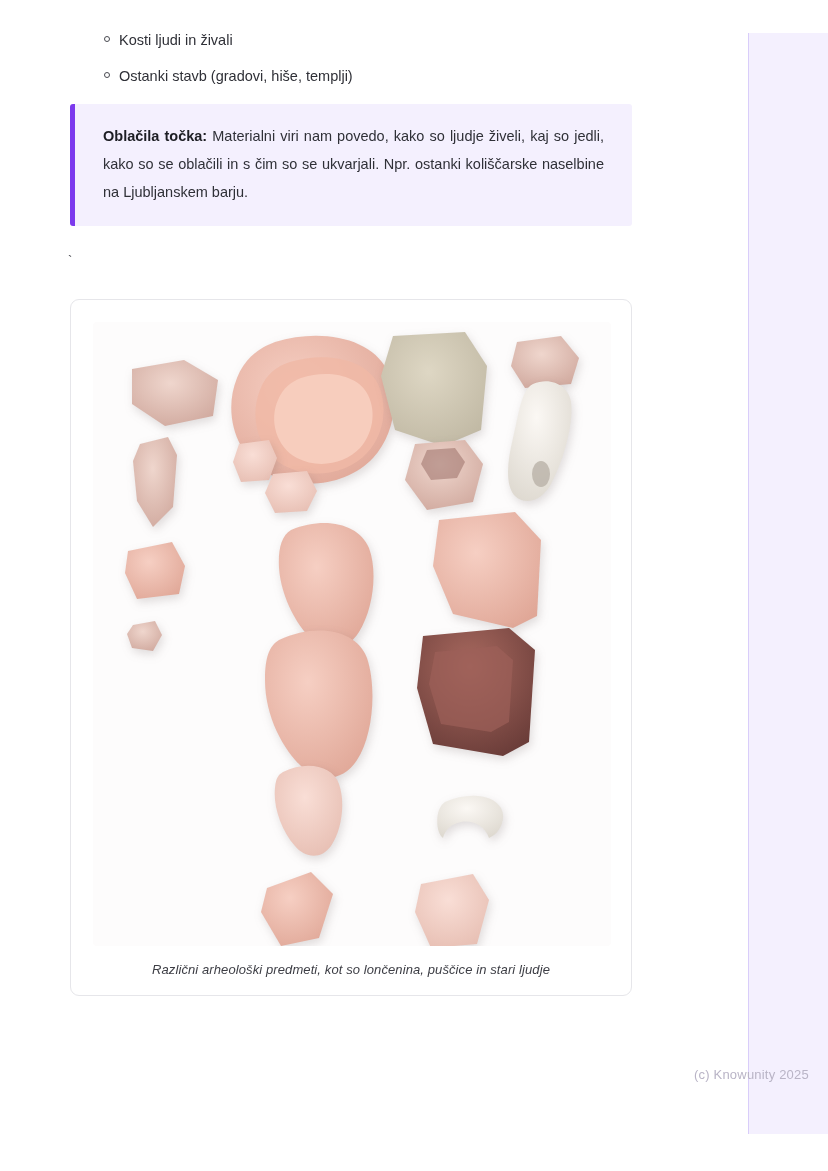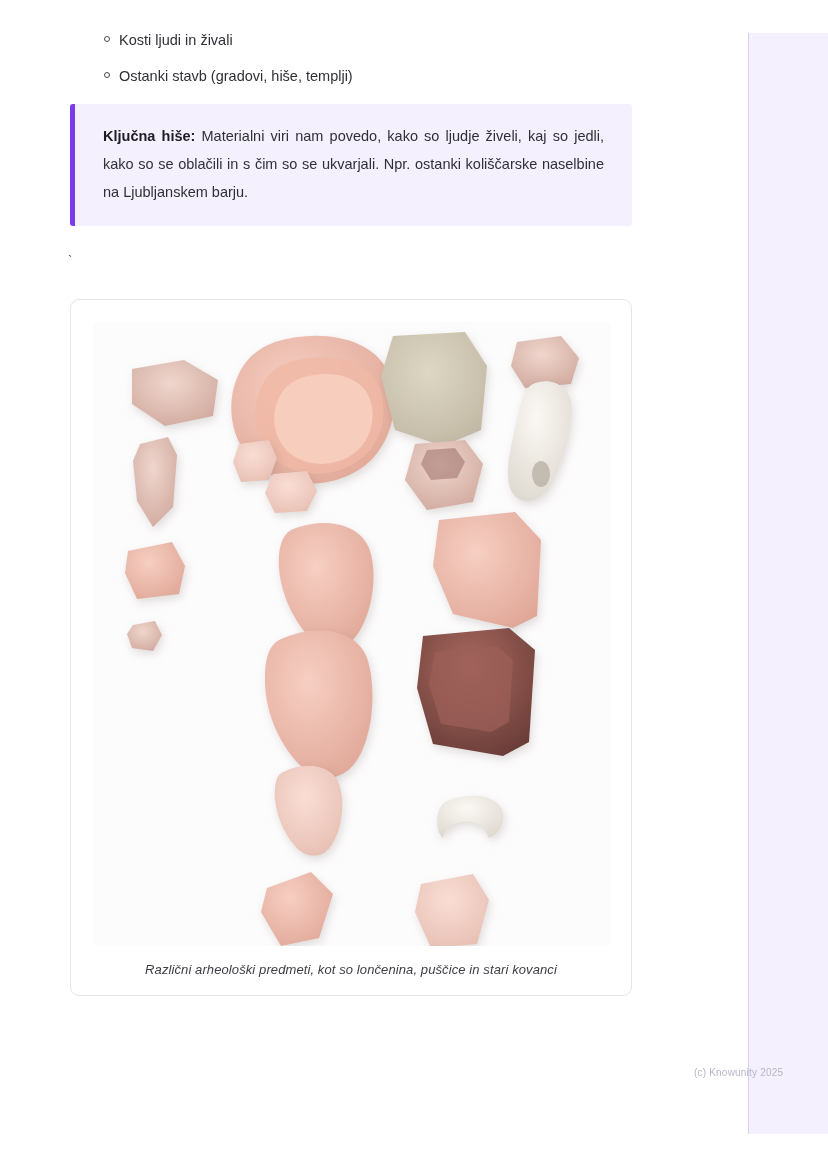--- a/index.html
+++ b/index.html
@@ -125,21 +125,21 @@
     font-size: 13px;
     font-style: italic;
     color: #3c3d44;
     letter-spacing: .1px;
   }
 
   .footer-credit {
     position: absolute;
     top: 1067px;
     left: 694px;
-    font-size: 10px;
+    font-size: 13px;
     color: #b9b4c6;
     letter-spacing: .2px;
   }
 </style>
 </head>
 <body>
 
 <div class="page">
 
   <div class="right-rail-line"></div>
@@ -152,21 +152,21 @@
         <span class="marker"></span>
         <span>Kosti ljudi in živali</span>
       </li>
       <li>
         <span class="marker"></span>
         <span>Ostanki stavb (gradovi, hiše, templji)</span>
       </li>
     </ul>
 
     <div class="callout">
-      <p><strong>Ključna hiše:</strong><span> Materialni viri nam povedo, kako so ljudje živeli, kaj so jedli, kako so se oblačili in s čim so se ukvarjali. Npr. ostanki koliščarske naselbine na Ljubljanskem barju.</span></p>
+      <p><strong>Oblačila točka:</strong><span> Materialni viri nam povedo, kako so ljudje živeli, kaj so jedli, kako so se oblačili in s čim so se ukvarjali. Npr. ostanki koliščarske naselbine na Ljubljanskem barju.</span></p>
     </div>
 
     <div class="stray-tick">`</div>
 
     <div class="figure-card">
       <div class="figure-img">
         <svg width="518" height="624" viewBox="0 0 518 624">
           <defs>
             <radialGradient id="g1" cx="40%" cy="35%" r="75%">
               <stop offset="0%" stop-color="#f6cfc3"></stop>
@@ -229,20 +229,20 @@
           <path d="M342 330 l62 -6 l16 14 l-4 62 l-18 10 l-50 -8 l-12 -40 z" fill="#9d5f59" opacity="0.7"></path>
 
           <path class="shard" filter="url(#sh)" d="M190 450 c24 -12 50 -6 56 12 c7 20 2 48 -8 62 c-10 14 -26 12 -36 0 c-14 -16 -22 -40 -20 -58 c1 -10 3 -13 8 -16 z" fill="url(#g6)"></path>
 
           <path class="shard" filter="url(#sh)" d="M352 480 c22 -10 48 -8 56 6 c6 12 -2 26 -12 30 c-4 -12 -16 -18 -28 -16 c-10 2 -16 8 -18 16 c-8 -6 -8 -30 2 -36 z" fill="url(#g4)"></path>
 
           <path class="shard" filter="url(#sh)" d="M174 566 l44 -16 l22 22 l-14 44 l-38 8 l-20 -34 z" fill="url(#g1)"></path>
           <path class="shard" filter="url(#sh)" d="M328 562 l52 -10 l16 26 l-12 44 l-46 4 l-16 -36 z" fill="url(#g6)"></path>
         </svg>
       </div>
-      <div class="caption">Različni arheološki predmeti, kot so lončenina, puščice in stari kovanci</div>
+      <div class="caption">Različni arheološki predmeti, kot so lončenina, puščice in stari ljudje</div>
     </div>
 
   </div>
 
   <div class="footer-credit">(c) Knowunity 2025</div>
 
 </div>
 
 </body></html>

